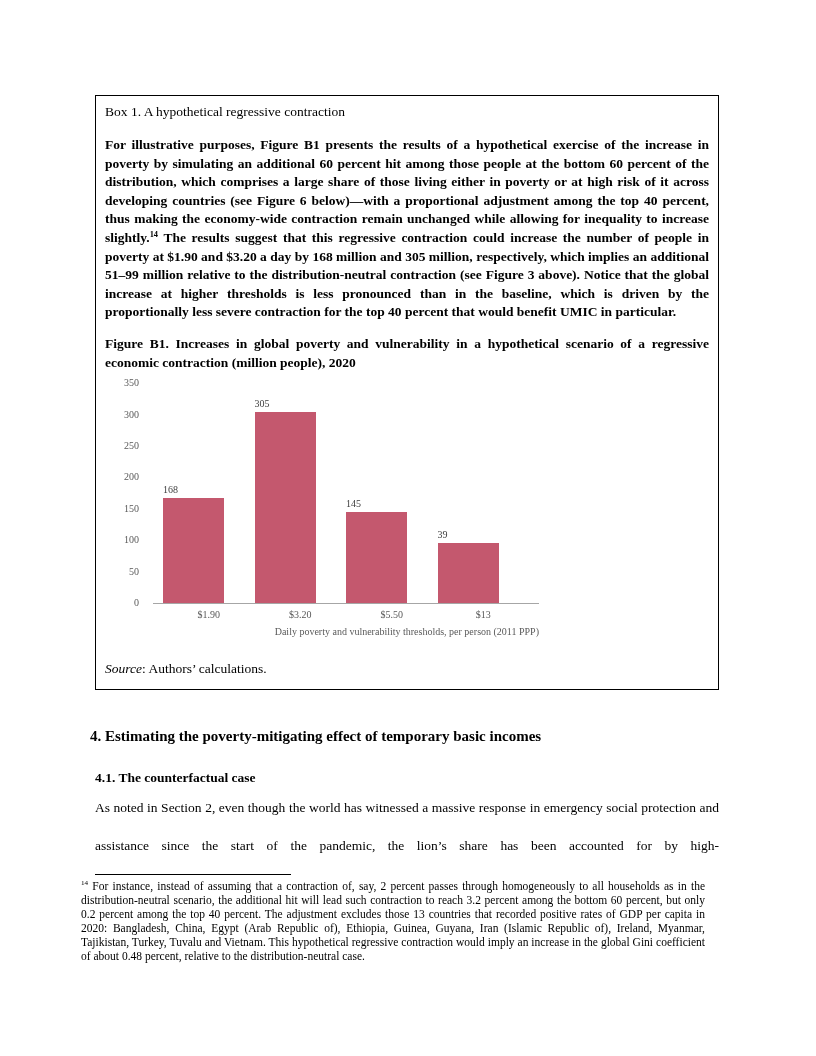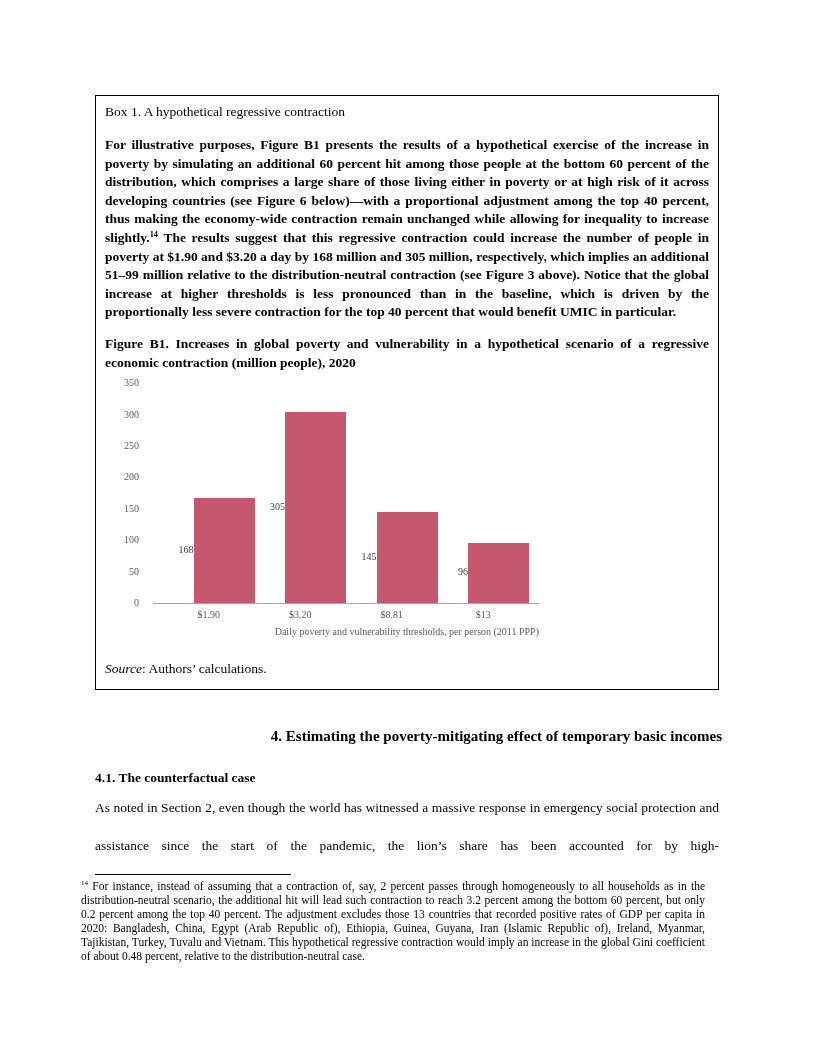--- a/index.html
+++ b/index.html
@@ -66,21 +66,22 @@
     display: flex;
     align-items: flex-end;
     height: 100%;
     box-sizing: border-box;
     border-bottom: 1px solid #a6a6a6;
     padding: 0 10px;
   }
   .bar-group {
     flex: 1;
     display: flex;
-    align-items: center;
+    flex-direction: column;
+    align-items: flex-start;
     justify-content: flex-end;
   }
   .bar-value {
     font-size: 10px;
     color: #404040;
     margin-bottom: 3px;
   }
   .bar { width: 61px; }
   .chart-xlabels {
     display: flex;
@@ -99,28 +100,27 @@
     font-size: 10px;
     color: #595959;
   }
 
   .source-line { margin: 24px 0 0 0; font-size: 13.5px; }
   .source-line em { font-style: italic; }
 
   
   .section-heading {
     position: absolute;
-    left: 98px;
+    left: 90px;
     top: 727px;
     width: 624px;
     margin: 0;
     font-size: 15px;
     font-weight: bold;
     line-height: 19px;
-    text-align: right;
   }
   .subsection-heading {
     position: absolute;
     left: 95px;
     top: 769px;
     width: 624px;
     margin: 0;
     font-size: 13.5px;
     font-weight: bold;
     line-height: 17px;
@@ -187,29 +187,29 @@
             </div>
             <div class="bar-group">
               <div class="bar-value">305</div>
               <div class="bar" style="height: 190.8px; background: rgb(196, 88, 110);"></div>
             </div>
             <div class="bar-group">
               <div class="bar-value">145</div>
               <div class="bar" style="height: 90.7px; background: rgb(196, 88, 110);"></div>
             </div>
             <div class="bar-group">
-              <div class="bar-value">96</div>
+              <div class="bar-value">39</div>
               <div class="bar" style="height: 60.1px; background: rgb(196, 88, 110);"></div>
             </div>
           </div>
       </div>
       <div class="chart-xlabels">
           <div class="xtick">$1.90</div>
           <div class="xtick">$3.20</div>
-          <div class="xtick">$8.81</div>
+          <div class="xtick">$5.50</div>
           <div class="xtick">$13</div>
         </div>
       <div class="chart-xtitle">Daily poverty and vulnerability thresholds, per person (2011 PPP)</div>
     </div>
 
     <p class="source-line"><em>Source</em><span>: Authors’ calculations.</span></p>
   </section>
 
   <h1 class="section-heading">4. Estimating the poverty-mitigating effect of temporary basic incomes</h1>
 

